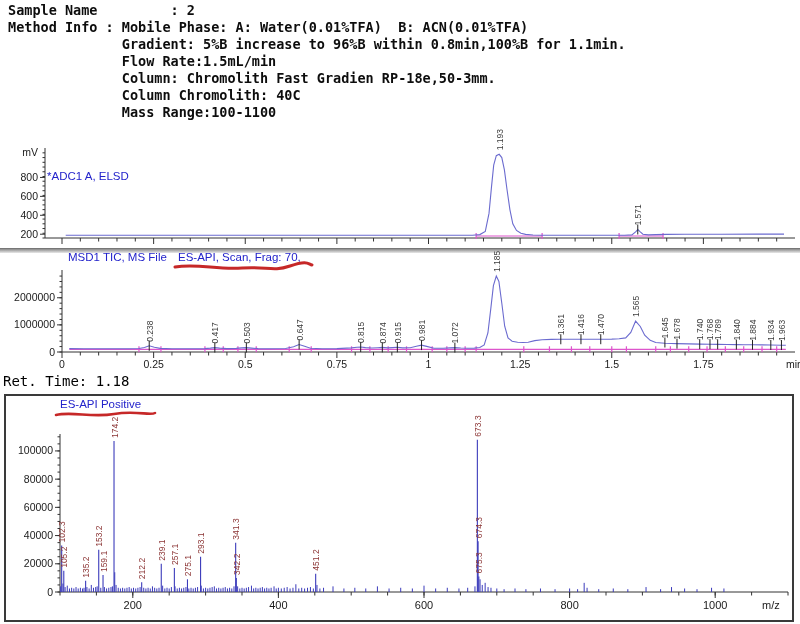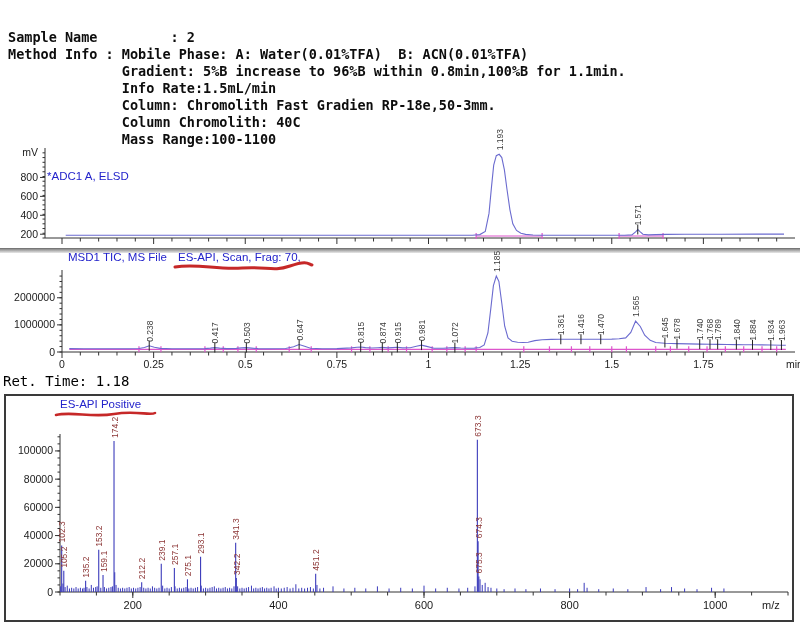--- a/index.html
+++ b/index.html
@@ -1,38 +1,38 @@
 <!DOCTYPE html>
 <html><head>
 <meta charset="utf-8">
 <style>
   html,body{margin:0;padding:0;background:#fff;}
   #stage{position:relative;width:800px;height:624px;background:#fff;overflow:hidden;
          font-family:"Liberation Sans",sans-serif;}
-  .hdr{position:absolute;left:8px;top:2px;margin-top:27px;}
+  .hdr{position:absolute;left:8px;top:2px;}
   .hdr pre{margin:0;font-family:"DejaVu Sans Mono","Liberation Mono",monospace;
            font-weight:bold;font-size:13.5px;line-height:17px;color:#0d0d0d;}
   .ctitle{position:absolute;font-size:11.5px;color:#2323cb;white-space:pre;}
   svg{position:absolute;left:0;overflow:visible;}
   .sep{position:absolute;left:0;width:800px;height:4px;
        background:linear-gradient(#8a8a8a,#e8e8e8);border-top:1px solid #777;}
   #rt{position:absolute;left:3px;top:373px;font-family:"DejaVu Sans Mono","Liberation Mono",monospace;
       font-size:14px;color:#000000;}
   #box3{position:absolute;left:4px;top:394px;width:786px;height:224px;border:2px solid #3a3a3a;background:#fff;}
   .anno{position:absolute;}
 </style>
 </head>
 <body>
 <div id="stage">
 
   <div class="hdr">
     <pre>Sample Name         : 2</pre>
     <pre>Method Info : Mobile Phase: A: Water(0.01%TFA)  B: ACN(0.01%TFA)</pre>
     <pre>              Gradient: 5%B increase to 96%B within 0.8min,100%B for 1.1min.</pre>
-    <pre>              Info Rate:1.5mL/min</pre>
+    <pre>              Flow Rate:1.5mL/min</pre>
     <pre>              Column: Chromolith Fast Gradien RP-18e,50-3mm.</pre>
     <pre>              Column Chromolith: 40C</pre>
     <pre>              Mass Range:100-1100</pre>
   </div>
 
   <div class="ctitle" style="left:47px;top:130px;margin-top:40px;">*ADC1 A, ELSD</div>
   <svg id="svg1" style="top:144px;" width="800" height="104">
       <line x1="45" y1="4" x2="45" y2="94" stroke="#333333" stroke-width="1"></line>
       <line x1="45" y1="94" x2="795" y2="94" stroke="#333333" stroke-width="1"></line>
       <line x1="45" y1="94" x2="42.5" y2="94" stroke="#333333" stroke-width="1"></line>

